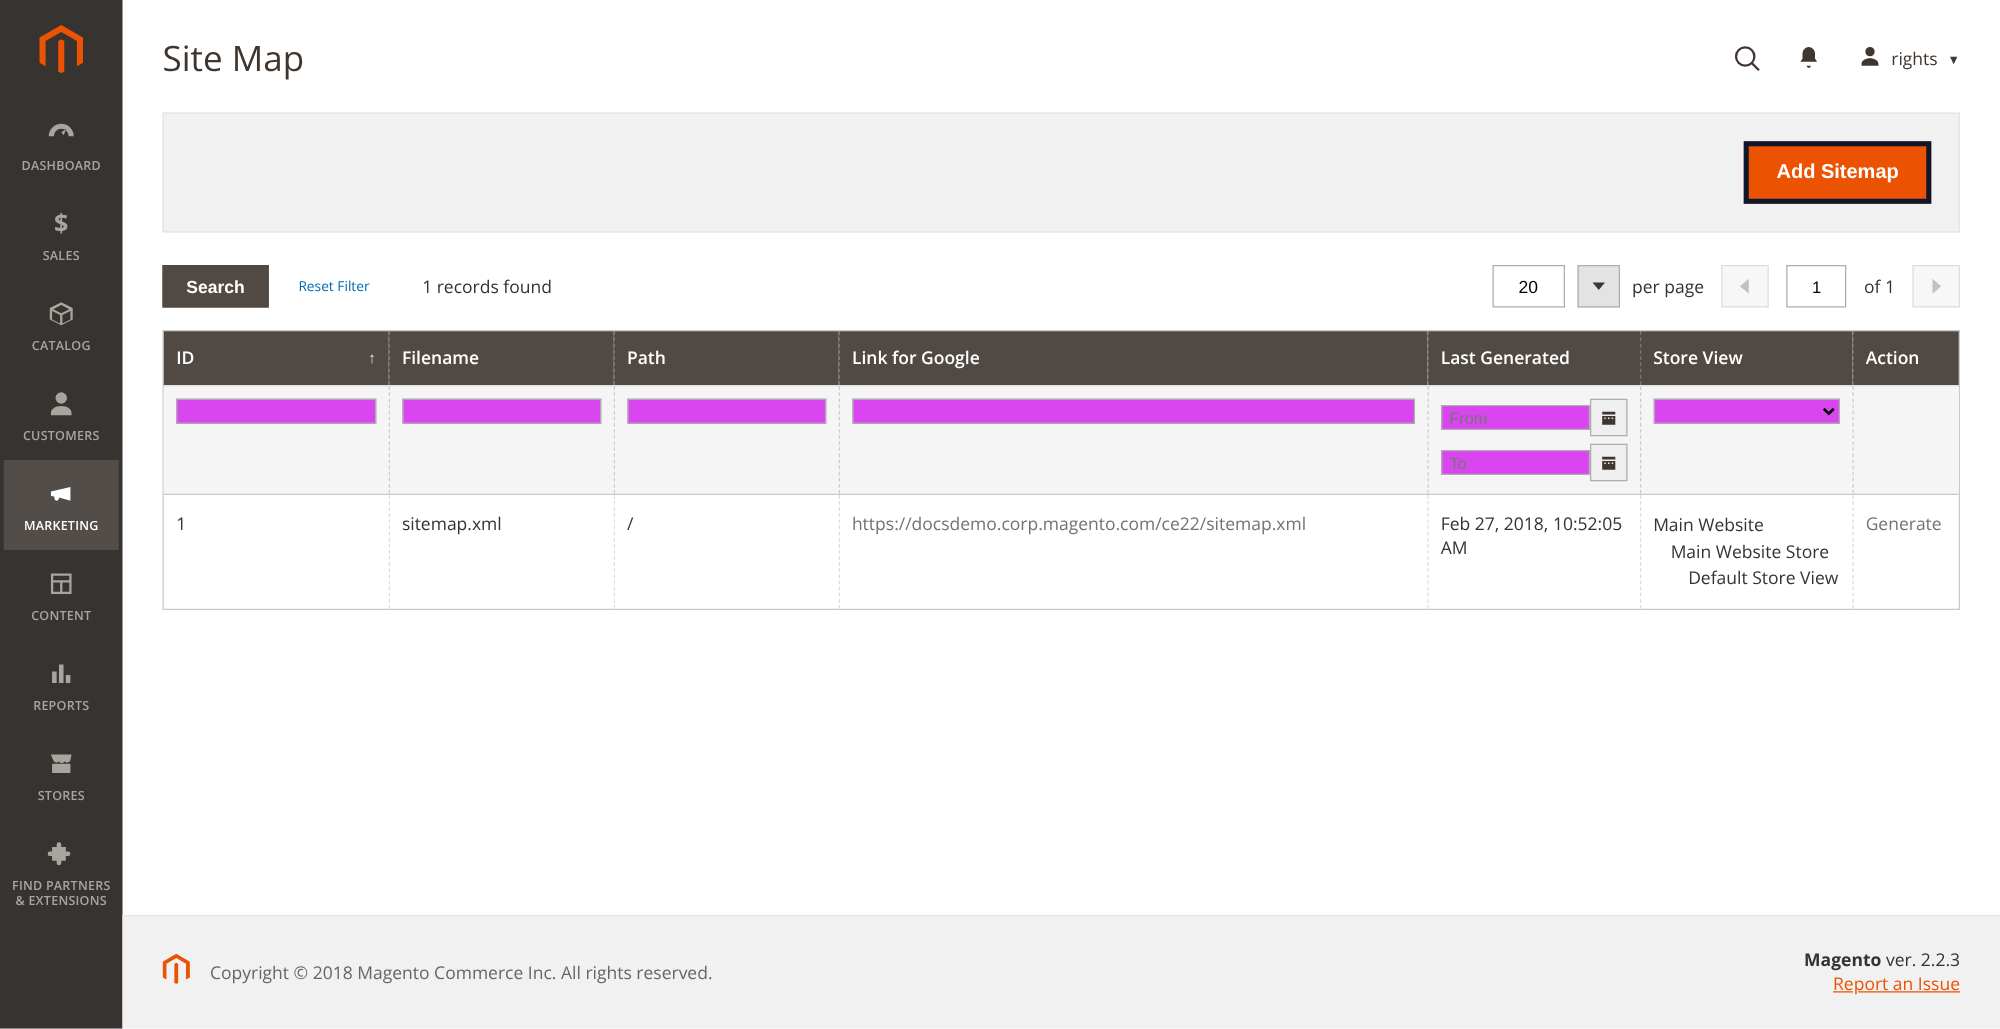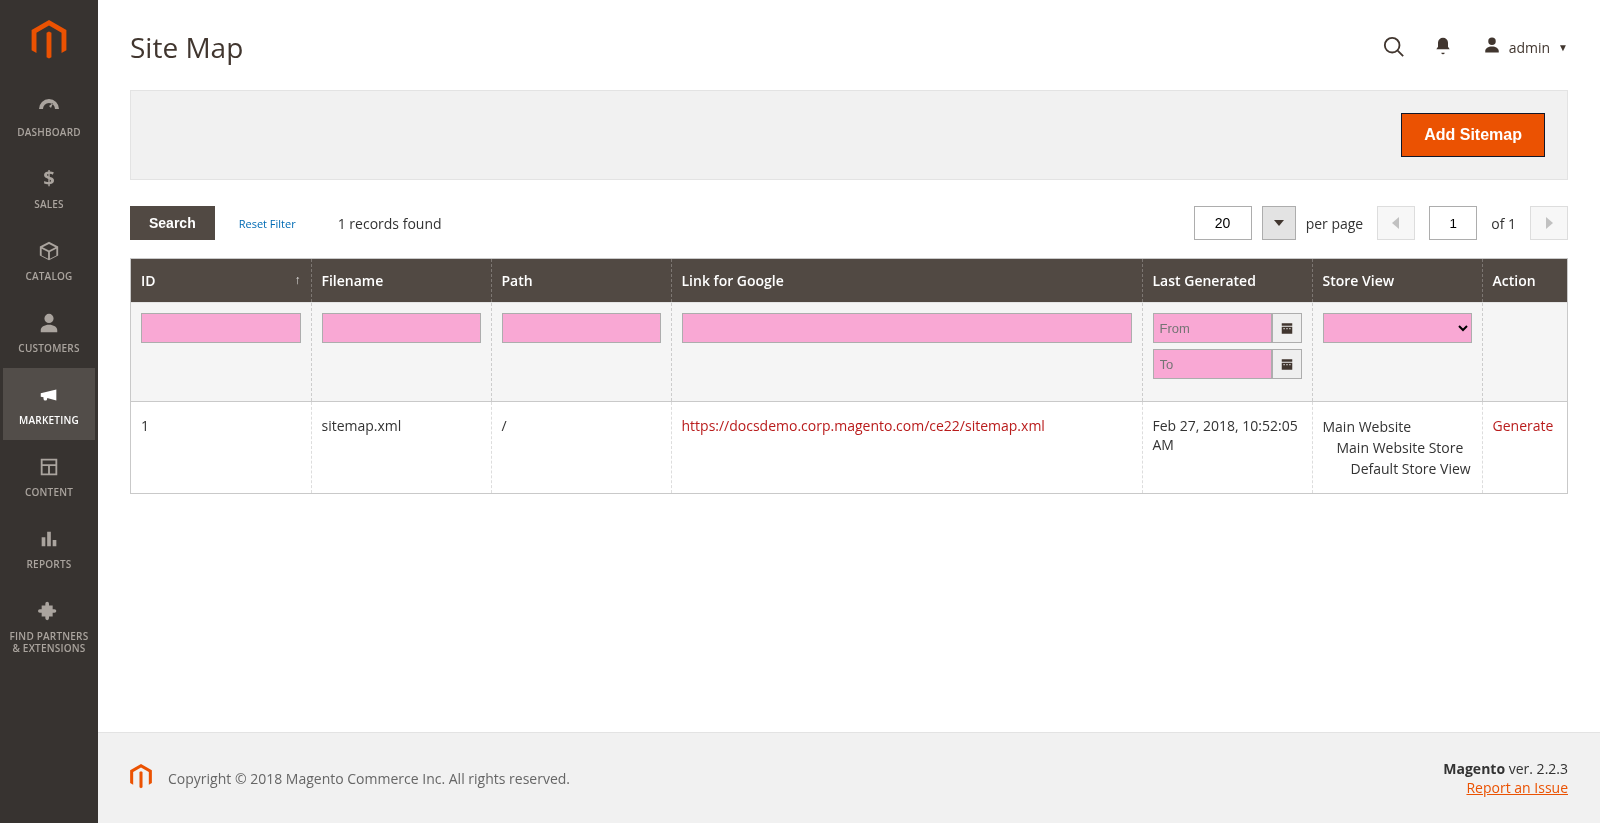--- a/index.html
+++ b/index.html
@@ -19,21 +19,21 @@
 .main { flex: 1; display: flex; flex-direction: column; }
 
 .header { display: flex; align-items: center; padding: 28px 32px 18px 32px; }
 .page-title { font-size: 28px; font-weight: 400; color: #41362f; flex: 1; }
 .header-actions { display: flex; align-items: center; gap: 28px; color: #41362f; }
 .header-actions .hicon { width: 22px; height: 22px; cursor: pointer; }
 .user-menu { display: flex; align-items: center; gap: 8px; cursor: pointer; font-size: 14px; color: #41362f; }
 .user-menu .caret { font-size: 10px; }
 
 .action-bar { margin: 6px 32px 26px 32px; background: #f1f1f1; padding: 22px; display: flex; justify-content: flex-end; border: 1px solid #e3e3e3;}
-.btn-primary { background: #eb5202; color: #fff; border: 1px solid #0f172a; padding: 12px 22px; font-size: 16px; font-weight: 600; cursor: pointer; }
+.btn-primary { background: #eb5202; color: #fff; border: 4px solid #0f172a; padding: 12px 22px; font-size: 16px; font-weight: 600; cursor: pointer; }
 
 .toolbar { display: flex; align-items: center; padding: 0 32px 18px 32px; gap: 24px; }
 .btn-search { background: #514943; color: #fff; border: 1px solid #514943; padding: 8px 18px; font-size: 14px; font-weight: 600; cursor: pointer; }
 .link { color: #006bb4; cursor: pointer; font-size: 11px; }
 .records { color: #333; font-size: 14px; margin-left: 18px; }
 .toolbar-right { margin-left: auto; display: flex; align-items: center; gap: 14px; }
 .perpage-wrap { display: flex; align-items: center; gap: 10px; }
 .perpage-input { width: 58px; height: 34px; border: 1px solid #adadad; text-align: center; font-size: 14px; }
 .perpage-btn { width: 34px; height: 34px; background: #e3e3e3; border: 1px solid #adadad; display: flex; align-items: center; justify-content: center; cursor: pointer; }
 .perpage-label { color: #333; }
@@ -43,29 +43,29 @@
 .pager-input { width: 48px; height: 34px; border: 1px solid #adadad; text-align: center; }
 .pager-of { color: #333; }
 
 .grid { margin: 0 32px; border: 1px solid #c9c9c9; }
 table { width: 100%; border-collapse: collapse; table-layout: fixed; }
 thead th { background: #514943; color: #fff; text-align: left; font-weight: 600; font-size: 14px; padding: 12px 10px; border-right: 1px dashed rgba(255,255,255,0.25); }
 thead th:last-child { border-right: none; }
 thead th .sort-icon { float: right; font-size: 12px; opacity: 0.8; }
 tr.filters td { background: #f5f5f5; padding: 10px; border-right: 1px dashed #ccc; border-bottom: 1px solid #c9c9c9; vertical-align: top; }
 tr.filters td:last-child { border-right: none; }
-tr.filters input[type=text], tr.filters select { width: 100%; height: 30px; border: 1px solid #adadad; padding: 0 6px; font-size: 13px; background: #f9a8d4; }
+tr.filters input[type=text], tr.filters select { width: 100%; height: 20px; border: 1px solid #adadad; padding: 0 6px; font-size: 13px; background: #d946ef; }
 .date-field { display: flex; align-items: center; gap: 0; margin-bottom: 6px; }
-.date-field:last-child { margin-bottom: 12px; }
+.date-field:last-child { margin-bottom: 0; }
 .date-field input { flex: 1; height: 30px; border: 1px solid #adadad; border-right: none; padding: 0 6px; font-size: 13px; }
 .date-field .cal-btn { width: 30px; height: 30px; border: 1px solid #adadad; background: #efefef; display: flex; align-items: center; justify-content: center; cursor: pointer; }
 tbody td { padding: 14px 10px; border-right: 1px dashed #ddd; vertical-align: top; font-size: 14px; color: #333; }
 tbody td:last-child { border-right: none; }
 tbody tr { border-top: 1px solid #e5e5e5; }
-.link-cell { color: #b91c1c; cursor: pointer; word-break: break-all; }
+.link-cell { color: #737373; cursor: pointer; word-break: break-all; }
 .store-view { line-height: 1.5; }
 .store-view .lvl1 { padding-left: 14px; }
 .store-view .lvl2 { padding-left: 28px; }
 
 .footer { margin-top: auto; background: #f1f1f1; border-top: 1px solid #e3e3e3; padding: 26px 32px; display: flex; align-items: center; }
 .footer .flogo { color: #eb5202; margin-right: 16px; }
 .footer .copy { color: #666; flex: 1; }
 .footer .ver { text-align: right; color: #333; }
 .footer .ver a { color: #eb5202; text-decoration: underline; margin-top: 12px; }
 </style>
@@ -128,20 +128,28 @@
         </span>
       <span class="nav-label">CONTENT</span>
     </div>
     <div class="nav-item">
       <span class="nav-icon">
           <svg viewBox="0 0 24 24" width="22" height="22">
             <path fill="currentColor" d="M4 20V10h4v10H4zm6 0V4h4v16h-4zm6 0v-7h4v7h-4z"></path>
           </svg>
         </span>
       <span class="nav-label">REPORTS</span>
+    </div>
+    <div class="nav-item">
+      <span class="nav-icon">
+          <svg viewBox="0 0 24 24" width="22" height="22">
+            <path fill="currentColor" d="M3 4h18l-1 5a3 3 0 01-5 1 3 3 0 01-5 0 3 3 0 01-5-1L3 4zm1 8h16v8H4v-8z"></path>
+          </svg>
+        </span>
+      <span class="nav-label">STORES</span>
     </div>
     <div class="nav-item">
       <span class="nav-icon">
           <svg viewBox="0 0 24 24" width="22" height="22">
             <path fill="currentColor" d="M10 2a2 2 0 012 2v2h4v4h2a2 2 0 010 4h-2v4h-4v2a2 2 0 01-4 0v-2H4v-4H2a2 2 0 010-4h2V6h4V4a2 2 0 012-2z"></path>
           </svg>
         </span>
       <span class="nav-label">FIND PARTNERS &amp; EXTENSIONS</span>
     </div>
   </div>
@@ -153,21 +161,21 @@
         <span class="hicon"><svg viewBox="0 0 24 24" width="22" height="22">
               <path fill="none" stroke="#41362f" stroke-width="2" d="M10 18a8 8 0 118-8 8 8 0 01-8 8zm6-2l6 6"></path>
             </svg></span>
         <span class="hicon"><svg viewBox="0 0 24 24" width="20" height="20">
               <path fill="#41362f" d="M12 2a6 6 0 00-6 6v5l-2 3h16l-2-3V8a6 6 0 00-6-6zm0 20a2 2 0 002-2h-4a2 2 0 002 2z"></path>
             </svg></span>
         <div class="user-menu">
           <span><svg viewBox="0 0 24 24" width="18" height="18">
                 <path fill="#41362f" d="M12 12a5 5 0 100-10 5 5 0 000 10zm0 2c-5 0-9 2.5-9 6v2h18v-2c0-3.5-4-6-9-6z"></path>
               </svg></span>
-          <span>admin</span>
+          <span>rights</span>
           <span class="caret">▼</span>
         </div>
       </div>
     </div>
 
     <div class="action-bar">
       <button class="btn-primary">Add Sitemap</button>
     </div>
 
     <div class="toolbar">

